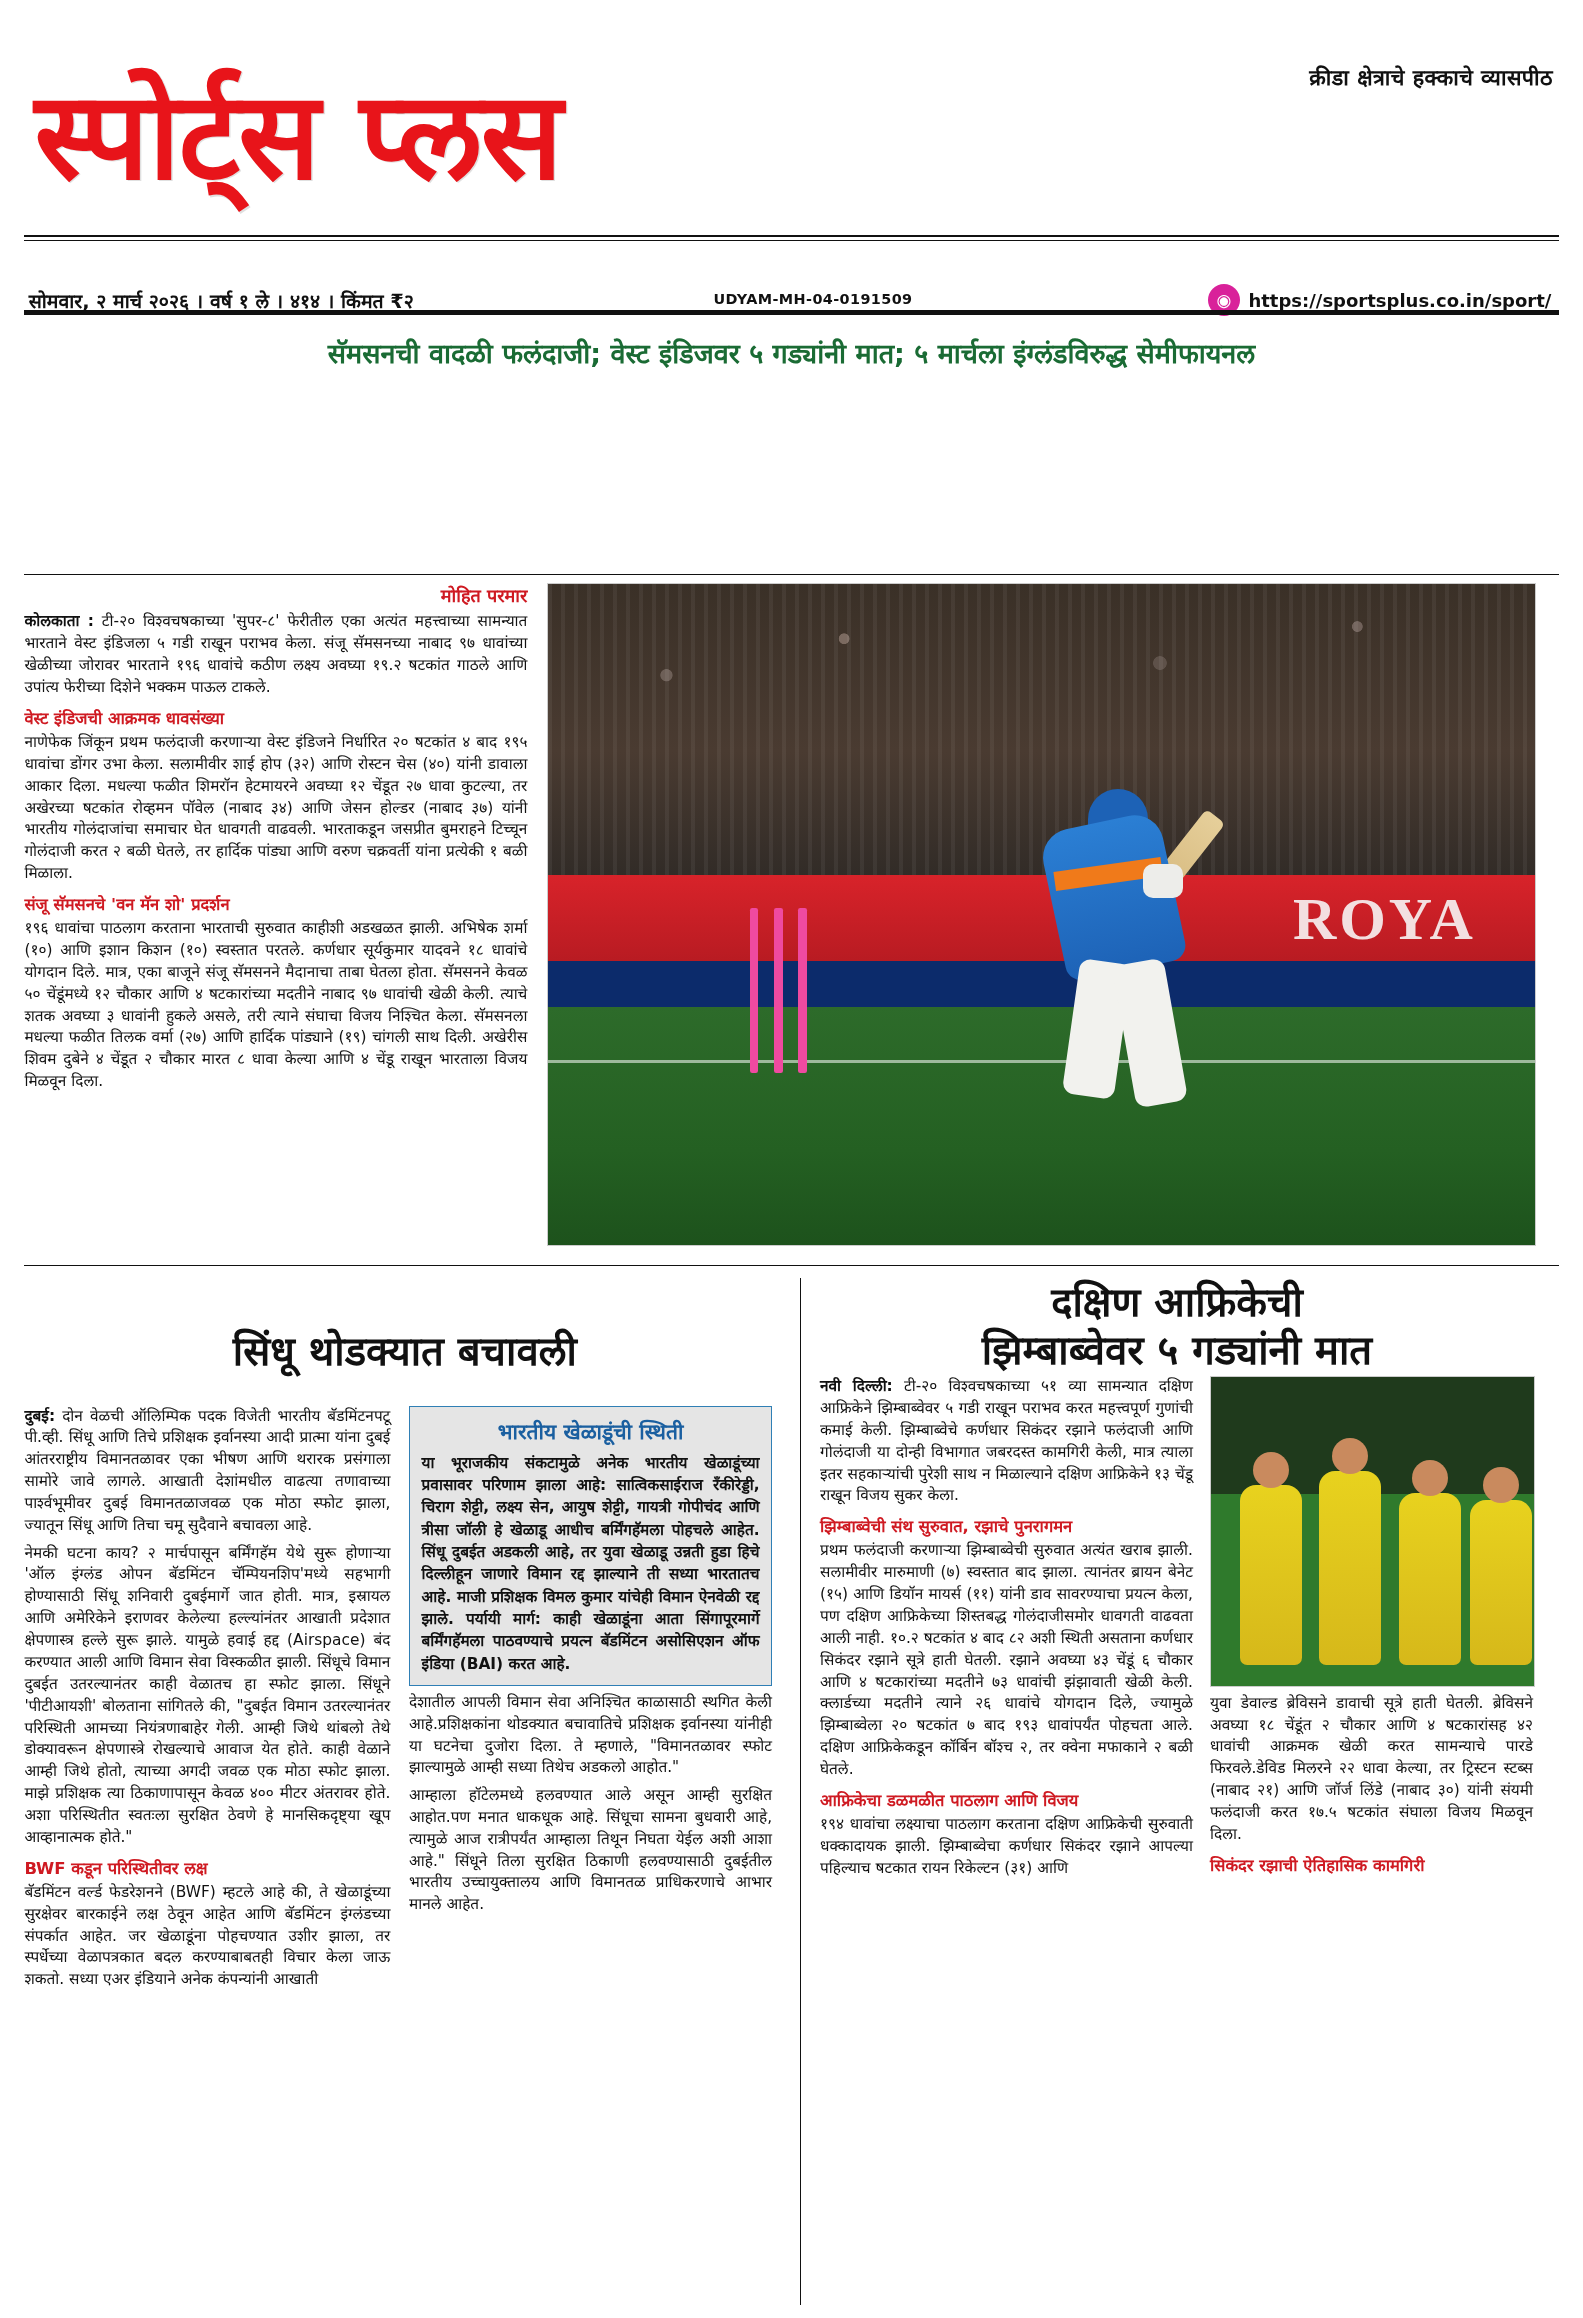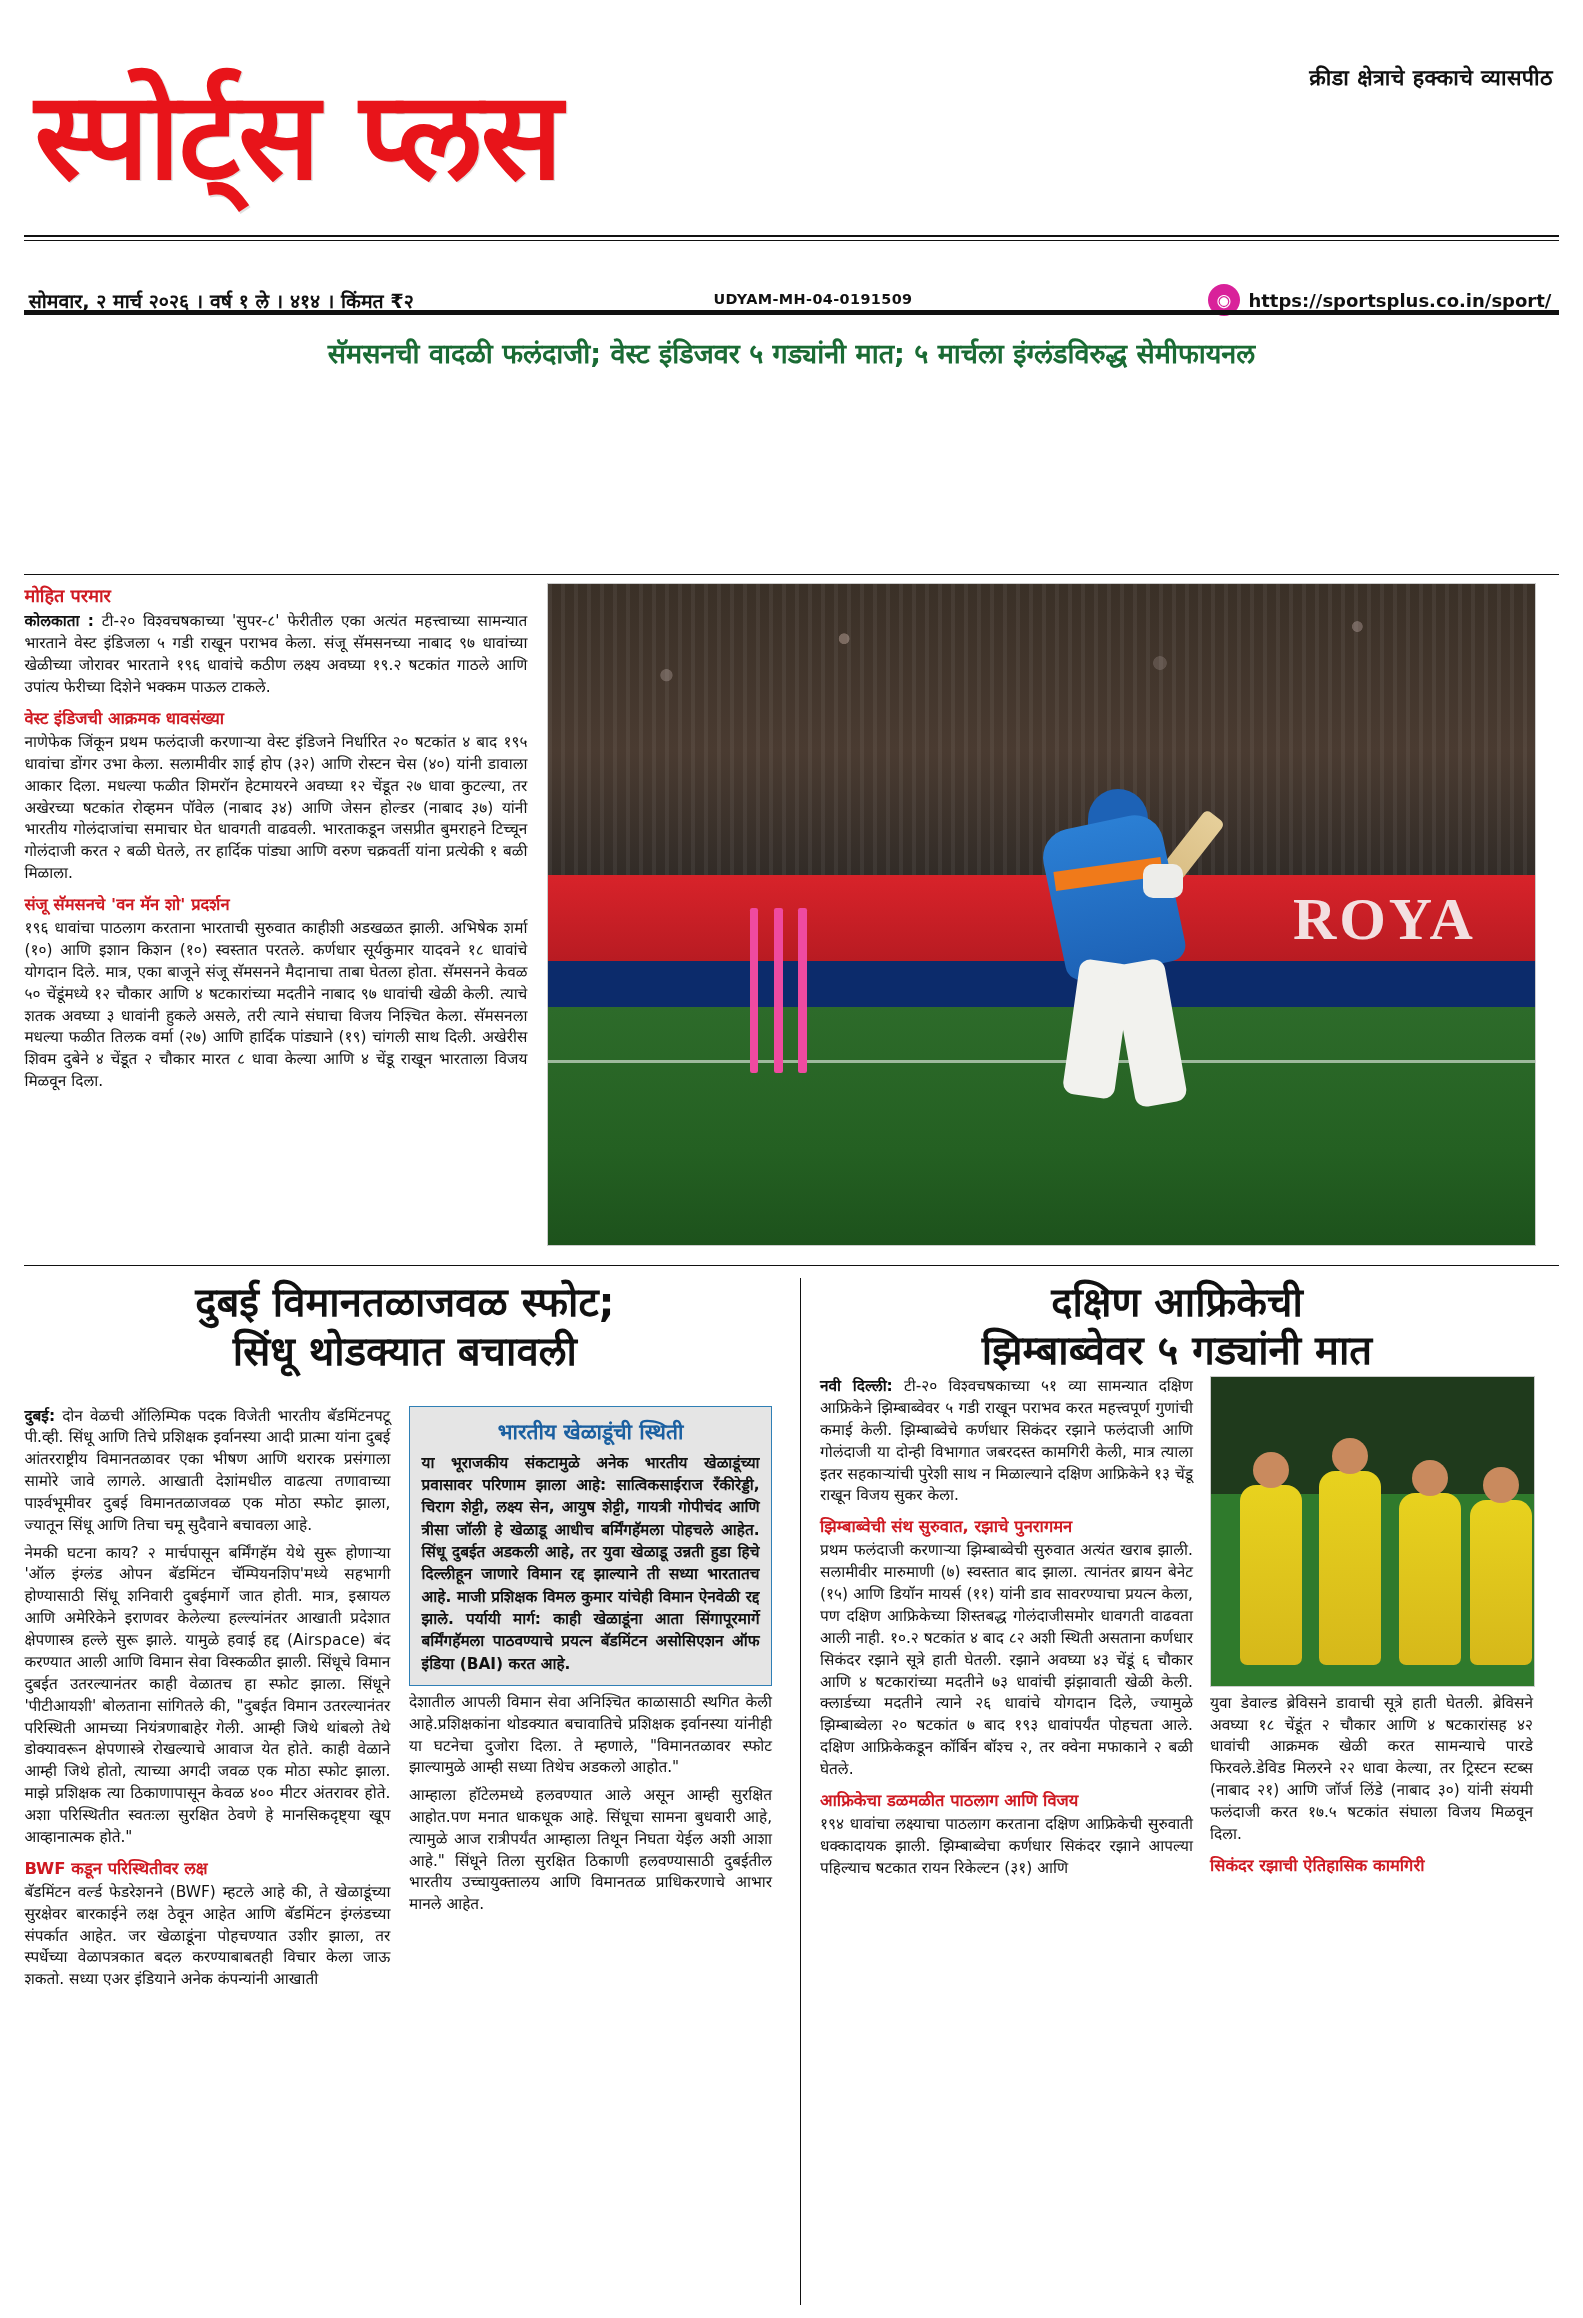--- a/index.html
+++ b/index.html
@@ -22,21 +22,21 @@
 
   
   .lead{position:absolute;left:24.4px;right:24.4px;top:325px;}
   .lead h1{margin:0;font-size:59px;line-height:1.12;font-weight:bold;text-align:center;color:#111;}
   .lead h1 .red{color:#cf1a22;}
   .lead .sub{margin-top:11.5px;font-size:27px;font-weight:bold;text-align:center;color:#1a6b34;line-height:1.25;}
   .lead-rule{position:absolute;left:24.4px;right:24.4px;top:574px;border-top:1.4px solid #111;}
 
   
   .topstory{position:absolute;left:24.4px;top:583px;width:503px;}
-  .byline{text-align:left;font-size:18px;font-weight:bold;color:#cf1a22;margin-bottom:4.3px;}
+  .byline{text-align:right;font-size:18px;font-weight:bold;color:#cf1a22;margin-bottom:4.3px;}
   .bodytext{font-size:15.4px;line-height:1.42;text-align:justify;color:#111;}
   .bodytext b{font-weight:bold;}
   .subhead{font-size:16.5px;font-weight:bold;color:#cf1a22;margin:7.2px 0 2.9px;}
   .photo-main{position:absolute;left:547px;top:583px;width:987px;height:661px;overflow:hidden;border:0.7px solid #ccc;}
 
   
   .ph{position:absolute;inset:0;}
   .ph .crowd{position:absolute;left:0;top:0;width:100%;height:46%;
     background:
       radial-gradient(circle at 12% 30%, #6d5f57 0 5.7px, transparent 6.5px),
@@ -148,21 +148,21 @@
         <div class="leg1"></div>
         <div class="leg2"></div>
       </div>
     </div>
   </div>
 
   <div class="div-rule"></div>
 
   <div class="bl">
     <h2>
-      <span>दुबई विमानतळाजवळ स्फोट;</span><br>
+      <br>
       <span>सिंधू थोडक्यात बचावली</span>
     </h2>
     <div class="cols">
       <div class="c1">
         <div class="bodytext"><b>दुबई:</b><span> दोन वेळची ऑलिम्पिक पदक विजेती भारतीय बॅडमिंटनपटू पी.व्ही. सिंधू आणि तिचे प्रशिक्षक इर्वानस्या आदी प्रात्मा यांना दुबई आंतरराष्ट्रीय विमानतळावर एका भीषण आणि थरारक प्रसंगाला सामोरे जावे लागले. आखाती देशांमधील वाढत्या तणावाच्या पार्श्वभूमीवर दुबई विमानतळाजवळ एक मोठा स्फोट झाला, ज्यातून सिंधू आणि तिचा चमू सुदैवाने बचावला आहे.</span></div>
         <div class="spacer8"></div>
         <div class="bodytext">नेमकी घटना काय? २ मार्चपासून बर्मिंगहॅम येथे सुरू होणाऱ्या 'ऑल इंग्लंड ओपन बॅडमिंटन चॅम्पियनशिप'मध्ये सहभागी होण्यासाठी सिंधू शनिवारी दुबईमार्गे जात होती. मात्र, इस्रायल आणि अमेरिकेने इराणवर केलेल्या हल्ल्यांनंतर आखाती प्रदेशात क्षेपणास्त्र हल्ले सुरू झाले. यामुळे हवाई हद्द (Airspace) बंद करण्यात आली आणि विमान सेवा विस्कळीत झाली. सिंधूचे विमान दुबईत उतरल्यानंतर काही वेळातच हा स्फोट झाला. सिंधूने 'पीटीआयशी' बोलताना सांगितले की, "दुबईत विमान उतरल्यानंतर परिस्थिती आमच्या नियंत्रणाबाहेर गेली. आम्ही जिथे थांबलो तेथे डोक्यावरून क्षेपणास्त्रे रोखल्याचे आवाज येत होते. काही वेळाने आम्ही जिथे होतो, त्याच्या अगदी जवळ एक मोठा स्फोट झाला. माझे प्रशिक्षक त्या ठिकाणापासून केवळ ४०० मीटर अंतरावर होते. अशा परिस्थितीत स्वतःला सुरक्षित ठेवणे हे मानसिकदृष्ट्या खूप आव्हानात्मक होते."</div>
         <div class="subhead">BWF कडून परिस्थितीवर लक्ष</div>
         <div class="bodytext">बॅडमिंटन वर्ल्ड फेडरेशनने (BWF) म्हटले आहे की, ते खेळाडूंच्या सुरक्षेवर बारकाईने लक्ष ठेवून आहेत आणि बॅडमिंटन इंग्लंडच्या संपर्कात आहेत. जर खेळाडूंना पोहचण्यात उशीर झाला, तर स्पर्धेच्या वेळापत्रकात बदल करण्याबाबतही विचार केला जाऊ शकतो. सध्या एअर इंडियाने अनेक कंपन्यांनी आखाती</div>
       </div>

